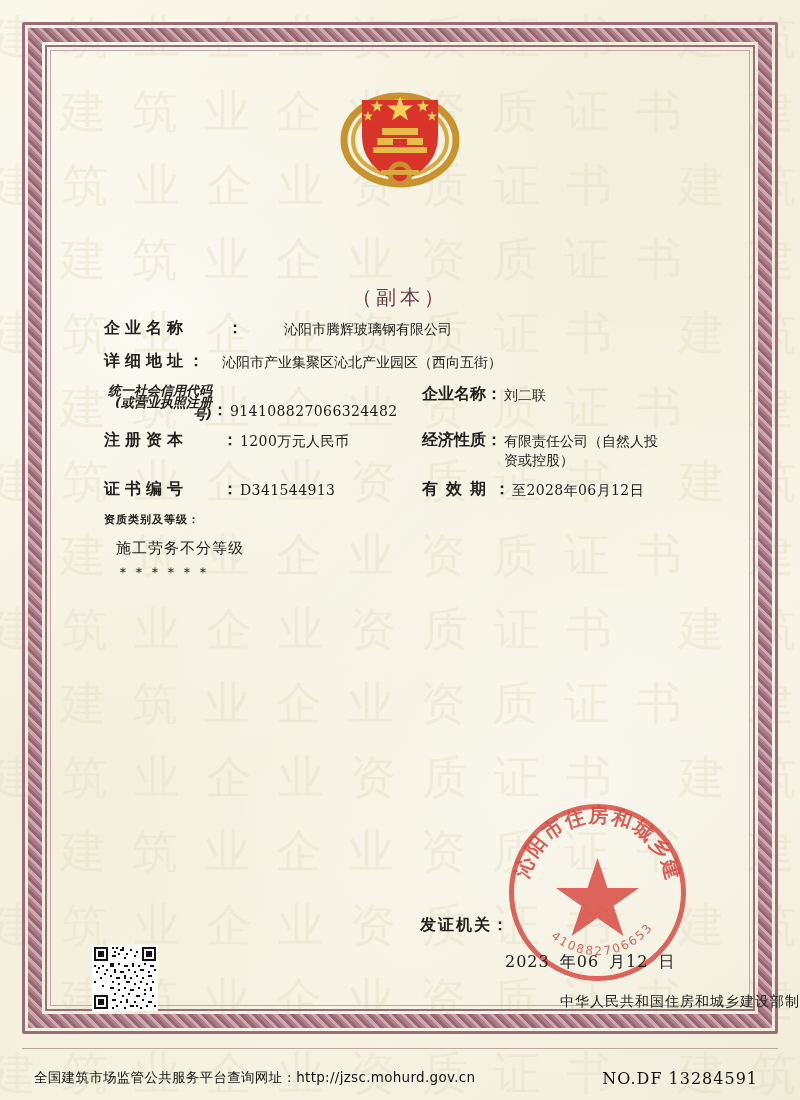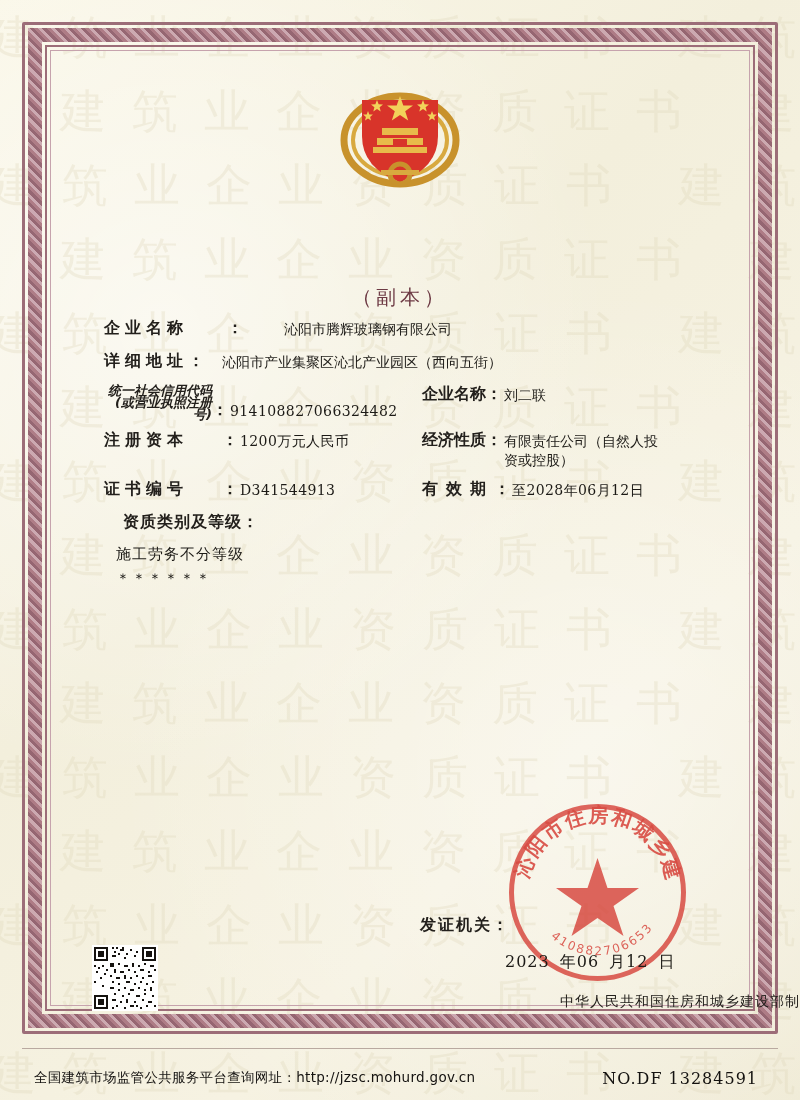--- a/index.html
+++ b/index.html
@@ -180,24 +180,23 @@
     letter-spacing: 0.4px;
   }
   .label-wide { width: 118px; flex: 0 0 118px; }
 
   .qual-block {
     margin-top: 4px;
   }
   .qual-head {
     font-family: Liberation Mono, monospace;
     font-weight: bold;
-    font-size: 16px;
+    font-size: 11px;
     color: #23201c;
     letter-spacing: 1px;
-    margin-left: 19px;
   }
   .qual-item {
     font-family: "DejaVu Serif", serif;
     font-size: 15px;
     color: #1c1a16;
     margin-top: 12px;
     margin-left: 12px;
     letter-spacing: 1px;
   }
   .qual-stars {

